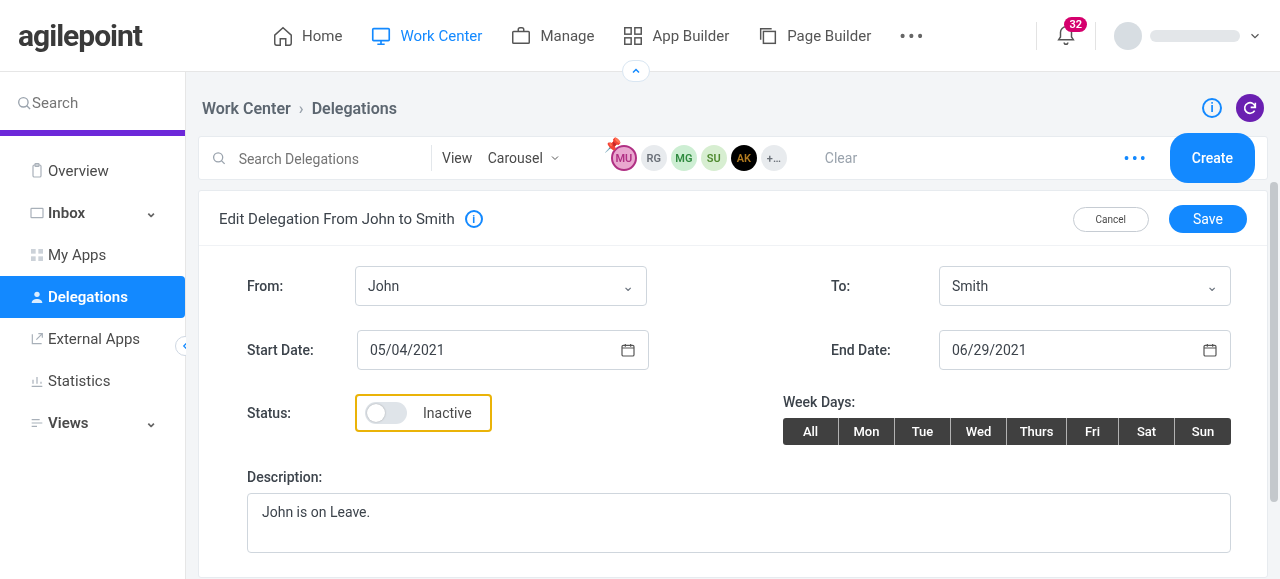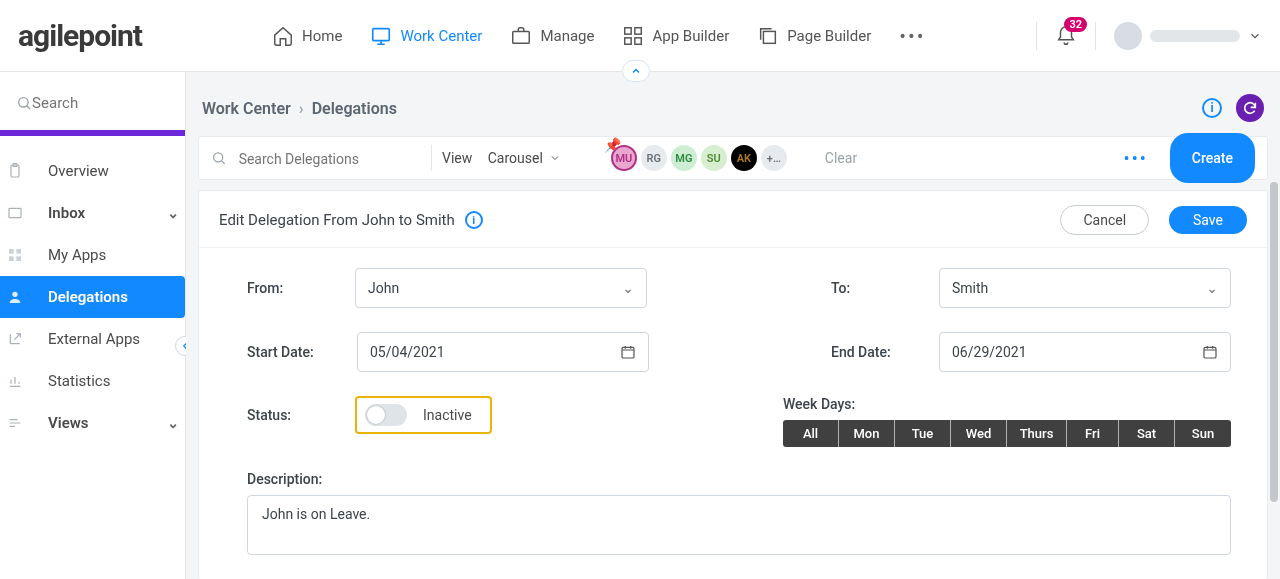--- a/index.html
+++ b/index.html
@@ -24,21 +24,21 @@
   .collapse-tab { position:absolute; top:60px; left:622px; width:28px; height:22px; border:1px solid #d9e6f2; border-radius:14px; background:#fff; display:flex; align-items:center; justify-content:center; color:#1389ff; font-size:14px; z-index:5;}
 
   .switch-link { position:absolute; top:80px; right:2px; color:#1389ff; font-size:14px; }
 
   
   .shell { display:flex; height: calc(579px - 72px); }
   .sidebar { width: 186px; border-right: 1px solid #e6e6e6; background:#fff; padding-top:10px; position:relative; }
   .search-row { display:flex; align-items:center; padding: 12px 16px 18px 16px; color:#888; border-bottom:6px solid #6d28d9;}
   .search-row input { border:none; outline:none; font-size:15px; width:100%; color:#555; }
   .side-list { margin-top: 14px; }
-  .side-item { display:flex; align-items:center; gap:24px; padding: 12px 6px; font-size:15px; color:#4a4a4a; cursor:pointer; position:relative;}
+  .side-item { display:flex; gap:2px; padding: 12px 28px; font-size:15px; color:#4a4a4a; cursor:pointer; position:relative;}
   .side-item.bold { font-weight:600; }
   .side-item.active { background:#1389ff; color:#fff; border-radius:0 4px 4px 0; }
   .side-item .chev { margin-left:auto; color:#666; font-size:14px;}
   .side-item.active + .side-handle,
   .side-handle { position:absolute; right:-10px; top:264px; width:20px; height:20px; border-radius:50%; background:#fff; border:1px solid #cfd8e3; display:flex; align-items:center; justify-content:center; color:#1389ff; font-size:12px;}
   .side-ico { width:18px; height:18px; display:inline-flex; align-items:center; justify-content:center; color:inherit; opacity:.85;}
 
   .main { flex:1; background:#f3f5f7; position:relative; padding: 0; overflow:hidden; }
   .crumbs { padding: 22px 16px 14px 16px; font-size:16px; color:#5c6670; font-weight:600; display:flex; align-items:center; gap:8px;}
   .crumbs .sep { color:#9aa3ad;}
@@ -55,21 +55,21 @@
   .av { width:26px;height:26px;border-radius:50%; font-size:11px; font-weight:600; display:flex;align-items:center;justify-content:center;}
   .av-pin { position:absolute; top:-8px; left:-6px; color:#1389ff; font-size:14px;}
   .tb-clear { color:#9aa3ad; font-size:14px; margin-left:28px;}
   .tb-more { color:#1389ff; font-size:18px; letter-spacing:2px; margin-left:auto; margin-right:12px;}
   .btn-create { background:#1389ff; color:#fff; border:none; border-radius:18px; padding:17px 22px; font-size:14px; font-weight:500;}
 
   .panel { margin:10px 12px 0 12px; background:#fff; border:1px solid #e7ebef; border-radius:3px; padding: 0; }
   .panel-head { display:flex; align-items:center; padding:14px 20px 12px 20px; gap:10px; border-bottom:1px solid #f0f2f5;}
   .panel-title { font-size:15px; color:#3c434b; }
   .panel-head .info-circle { width:18px;height:18px; font-size:11px;}
-  .btn-cancel { margin-left:auto; background:#fff; border:1px solid #c6ccd3; color:#4a4a4a; border-radius:18px; padding:6px 22px; font-size:14px;}
+  .btn-cancel { margin-left:auto; background:#fff; border:1px solid #c6ccd3; color:#4a4a4a; border-radius:18px; padding:6px 22px; font-size:10px;}
   .btn-save   { background:#1389ff; color:#fff; border:none; border-radius:18px; padding:6px 24px; font-size:14px; margin-left:10px;}
 
   .form { padding: 20px 36px 20px 48px; }
   .row { display:flex; gap:80px; margin-bottom:24px; align-items:flex-start;justify-content:space-between;}
   .pair { display:flex; align-items:center; gap:18px; }
   .lbl { width:90px; font-size:14px; color:#3c434b; font-weight:500; }
   .lbl.wide { width:92px; }
   .select, .dateinput { width:292px; height:40px; border:1px solid #cfd6dd; border-radius:4px; background:#fff; display:flex; align-items:center; padding:0 12px; font-size:14px; color:#3c434b; justify-content:space-between;}
   .select .caret, .dateinput .cal { color:#6e7680; }
   .status-box { border:2px solid #eab308; border-radius:4px; padding:6px 18px 6px 8px; display:inline-flex; align-items:center; gap:16px;}

